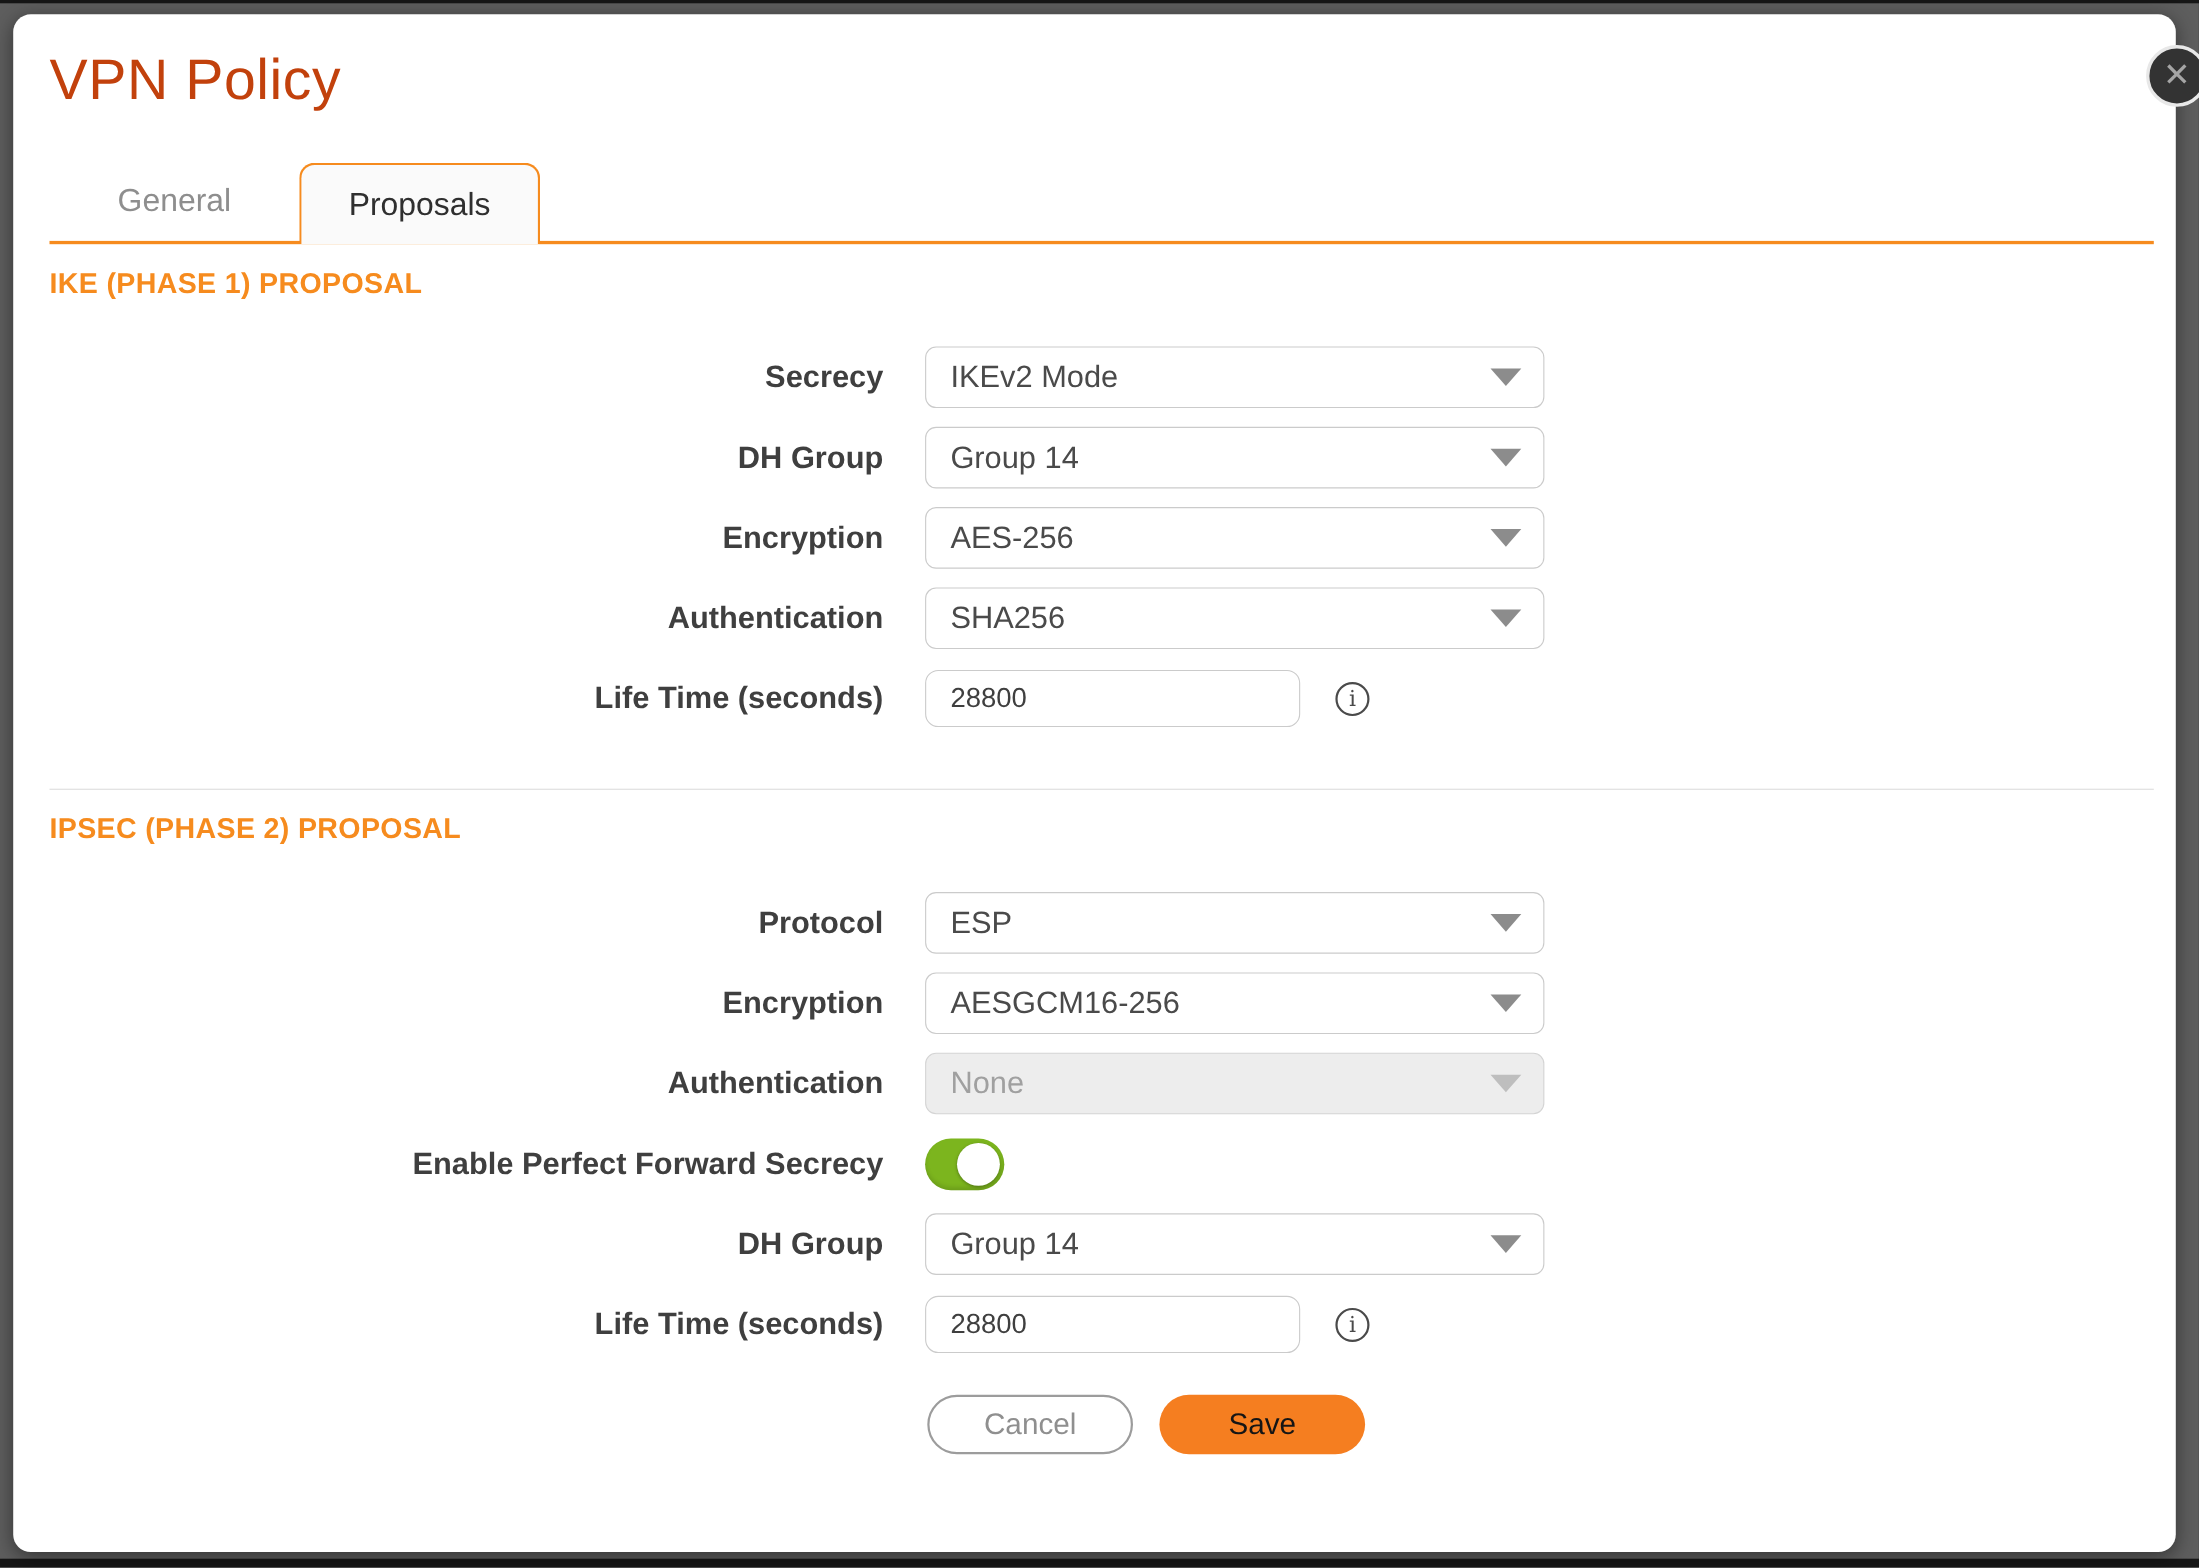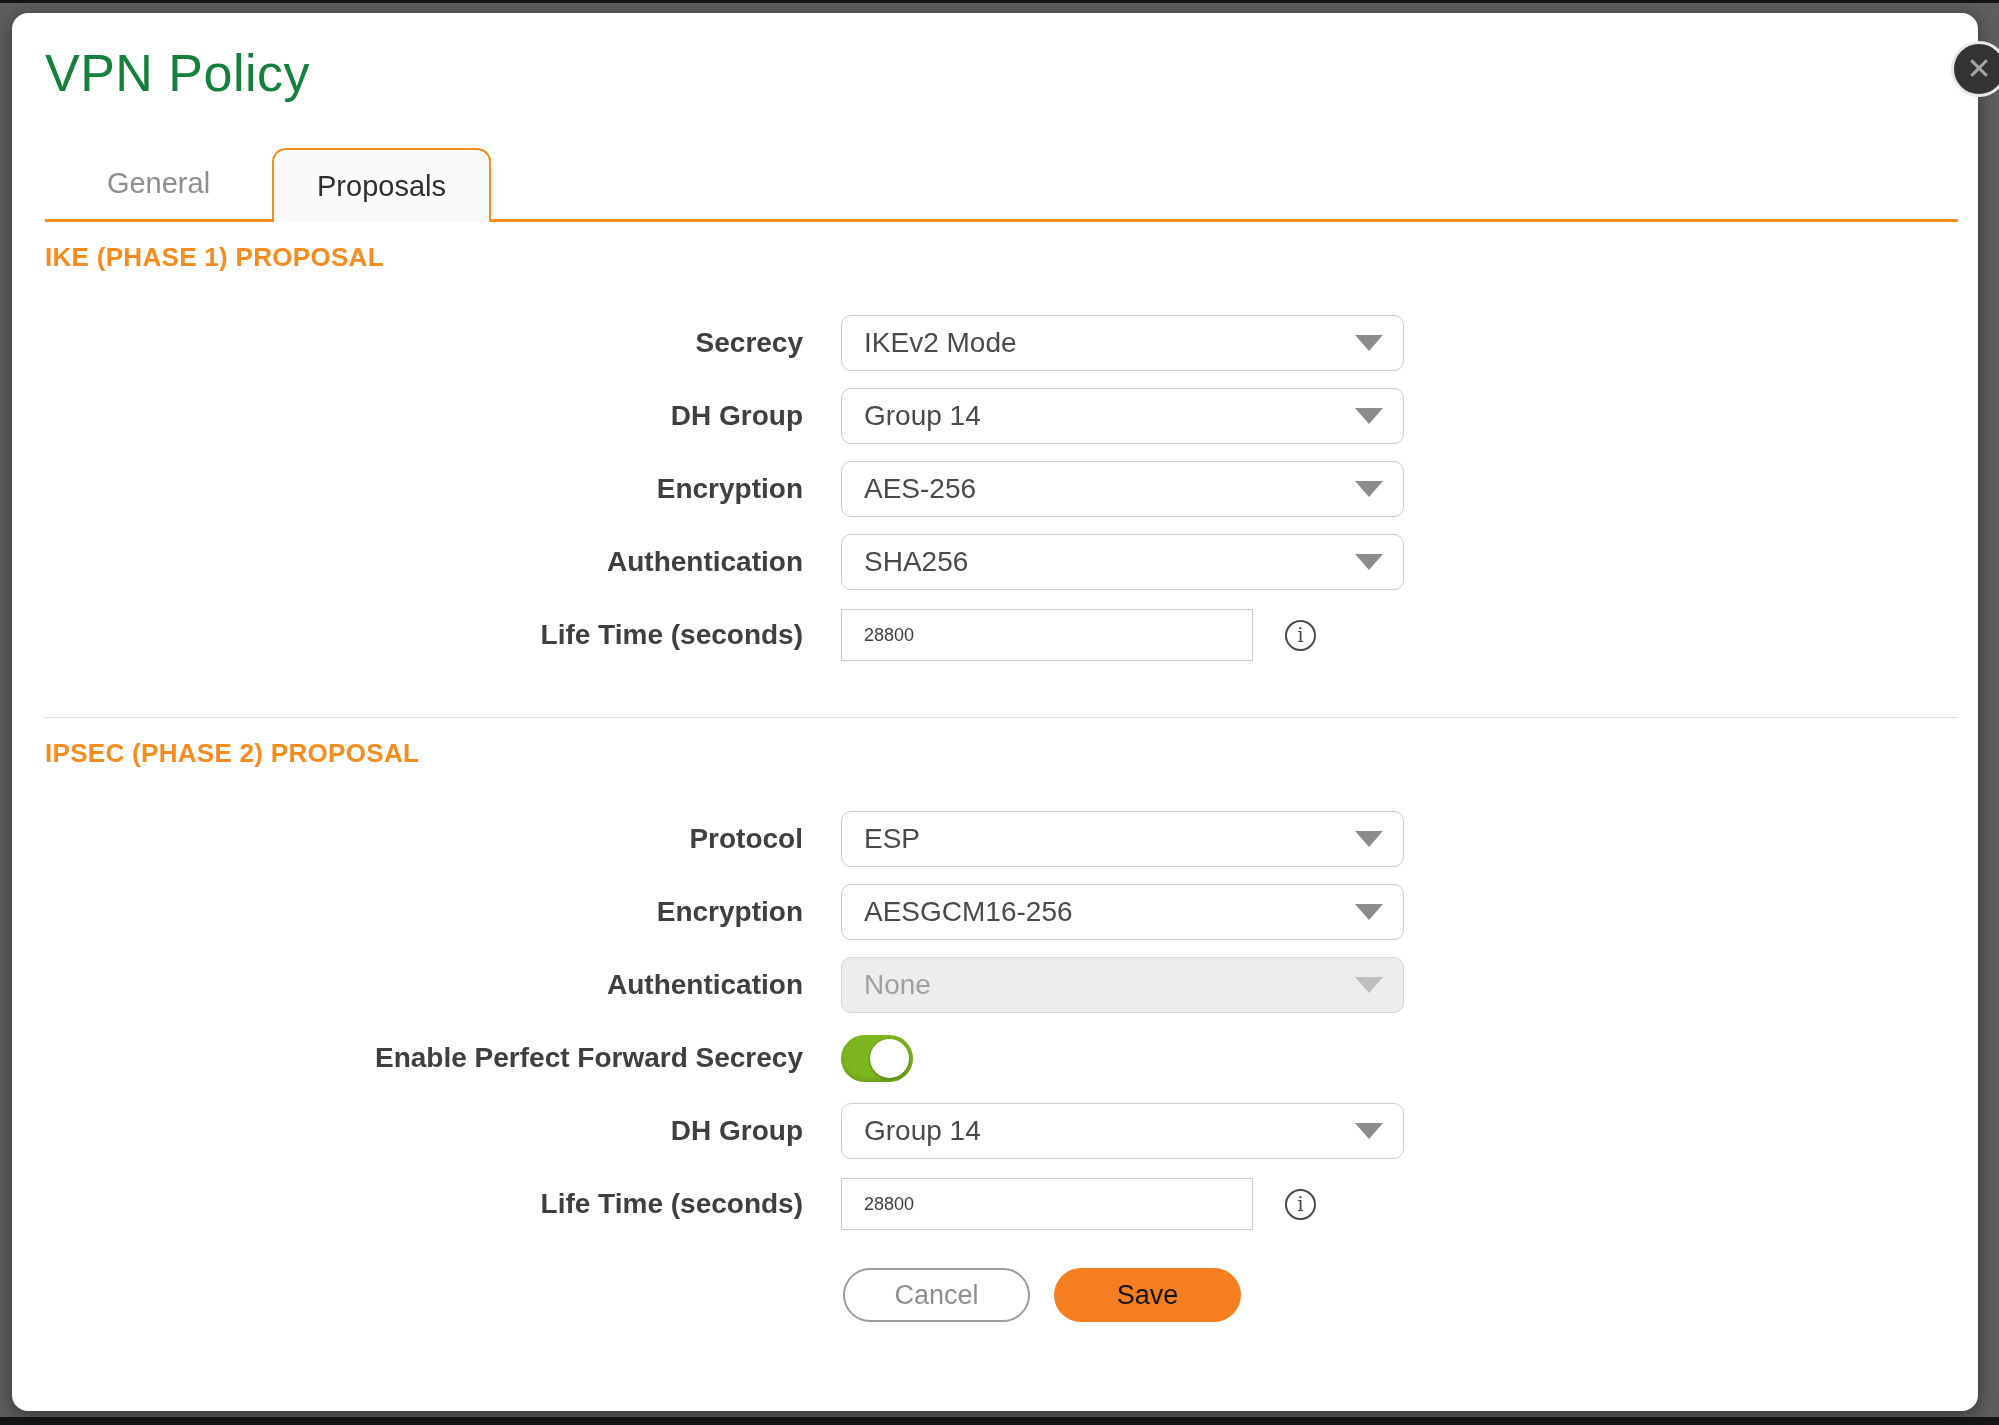--- a/index.html
+++ b/index.html
@@ -6,21 +6,21 @@
   html,body { width:1999px; height:1425px; overflow:hidden; background:#161616;
               font-family:"Liberation Sans", sans-serif; }
   .frame { position:absolute; left:0; top:3px; right:0; bottom:8px; background:#5E5E5E; }
   .dialog { position:absolute; left:12px; top:10px; width:1966px; height:1398px;
             background:#FFFFFF; border-radius:16px; box-shadow:0 4px 18px rgba(0,0,0,.45); }
   .close-btn { position:absolute; left:1951px; top:38px; width:56px; height:56px;
                border-radius:50%; background:#333333; border:3px solid #E8E8E8;
                display:flex; align-items:center; justify-content:center; cursor:pointer; z-index:5; }
   .close-btn span { color:#A5A5A5; font-size:30px; line-height:1; }
 
-  .page-title { margin:30px 0 0 33px; font-size:52px; font-weight:400; color:#15803d; letter-spacing:.5px; }
+  .page-title { margin:30px 0 0 33px; font-size:52px; font-weight:400; color:#c2410c; letter-spacing:.5px; }
 
   .tabbar { display:flex; align-items:flex-end; height:74px; margin:45px 20px 0 33px;
             border-bottom:3px solid #F68B1E; }
   .tab { height:71px; display:flex; align-items:center; justify-content:center;
          font-size:29px; color:#8E8E8E; cursor:pointer; }
   .tab.t-general  { width:227px; }
   .tab.t-proposals{ width:219px; }
   .tab.t-advanced { width:230px; }
   .tab.active { background:#FAFAFA; border:2px solid #F68B1E; border-bottom:none;
                 border-radius:14px 14px 0 0; color:#2F2F2F; margin-bottom:-3px; height:74px; }
@@ -34,22 +34,22 @@
 
   .select { position:relative; width:563px; height:56px; background:#FFFFFF;
             border:1.5px solid #CBCBCB; border-radius:10px; display:flex; align-items:center;
             padding-left:22px; font-size:28px; color:#4A4A4A; cursor:pointer; }
   .select .arrow { position:absolute; right:20px; top:19px; width:0; height:0;
                    border-left:14px solid transparent; border-right:14px solid transparent;
                    border-top:16px solid #8C8C8C; }
   .select.disabled { background:#EDEDED; border-color:#D4D4D4; color:#A0A0A0; cursor:default; }
   .select.disabled .arrow { border-top-color:#BEBEBE; }
 
-  .txt { width:412px; height:52px; border:1.5px solid #CBCBCB; border-radius:0;
-         padding-left:22px; font-size:18px; color:#3F3F3F; background:#fff; outline:none;
+  .txt { width:341px; height:52px; border:1.5px solid #CBCBCB; border-radius:12px;
+         padding-left:22px; font-size:25px; color:#3F3F3F; background:#fff; outline:none;
          font-family:"Liberation Sans", sans-serif; }
   .info { width:31px; height:31px; margin-left:32px; border:2.5px solid #4A4A4A; border-radius:50%;
           display:flex; align-items:center; justify-content:center; color:#4A4A4A;
           font-size:20px; font-family:"DejaVu Serif", serif; font-style:normal; cursor:pointer; }
 
   .toggle { position:relative; width:72px; height:47px; border-radius:24px;
             background:#7CB51E; cursor:pointer; box-shadow:inset 0 -3px 4px rgba(0,0,0,.12); }
   .toggle .knob { position:absolute; right:4px; top:4px; width:39px; height:39px; border-radius:50%;
                   background:#FFFFFF; box-shadow:0 1px 3px rgba(0,0,0,.35); }
 

